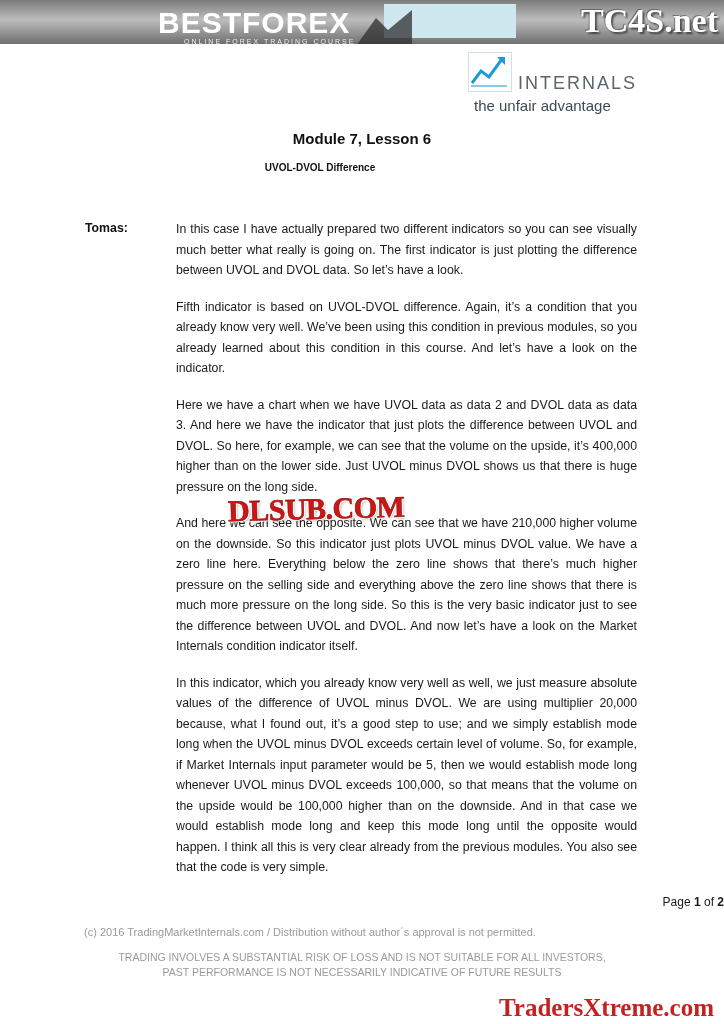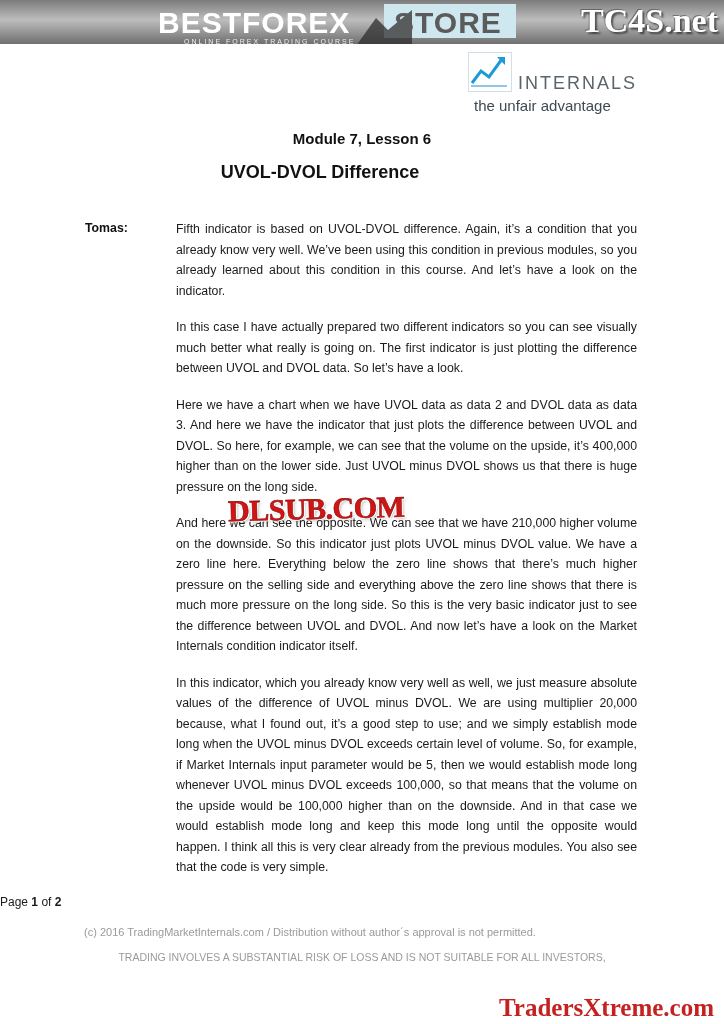--- a/index.html
+++ b/index.html
@@ -136,21 +136,21 @@
     text-align: center;
     font-size: 15px;
     font-weight: bold;
     color: #111;
   }
   .doc-subtitle {
     position: absolute;
     top: 162px;
     left: 0; width: 640px;
     text-align: center;
-    font-size: 18px;
+    font-size: 10px;
     font-weight: bold;
     color: #111;
   }
 
   
   .speaker {
     position: absolute;
     left: 85px;
     top: 221px;
     font-size: 12.3px;
@@ -184,21 +184,21 @@
     text-shadow: 1px 1px 0 #ffffff, -1px -1px 0 #ffffff, 1px -1px 0 #ffffff, -1px 1px 0 #ffffff, 2px 2px 3px rgba(0,0,0,0.25);
     transform: rotate(-1.5deg);
     -webkit-text-stroke: 0.6px #8e0d0d;
   }
 
   
   .page-num {
     position: absolute;
     left: 0; width: 724px;
     top: 895px;
-    text-align: left;
+    text-align: right;
     font-size: 12px;
     color: #1a1a1a;
   }
   .page-num b { font-weight: bold; }
   .copyright {
     position: absolute;
     left: 14px; width: 592px;
     top: 926px;
     text-align: center;
     font-size: 11px;
@@ -228,21 +228,20 @@
 <body>
 
 <div class="header-banner">
   <div class="banner-inner">
     <div class="bfs-store-box"></div>
     <div class="bfs-best">BEST</div>
     <div class="bfs-forex">FOREX</div>
     <svg class="bfs-swoosh" viewBox="0 0 60 38">
       <polygon points="2,36 22,8 34,20 58,0 58,38 2,38" fill="#2f2f2f" opacity="0.75"></polygon>
     </svg>
-    <div class="bfs-store">STORE</div>
     <div class="bfs-sub">ONLINE FOREX TRADING COURSE</div>
   </div>
 </div>
 <div class="tc4s">TC4S.net</div>
 
 <div class="mi-logo">
   <div class="mi-icon">
     <svg width="40" height="36" viewBox="0 0 40 36">
       <polyline points="3,30 12,18 20,24 33,6" fill="none" stroke="#1a9bd7" stroke-width="3"></polyline>
       <polygon points="28,4 36,4 36,12" fill="#1a9bd7"></polygon>
@@ -251,29 +250,30 @@
   </div>
   <div class="mi-internals">INTERNALS</div>
   <div class="mi-tagline">the unfair advantage</div>
 </div>
 
 <div class="doc-title">Module 7, Lesson 6</div>
 <div class="doc-subtitle">UVOL-DVOL Difference</div>
 
 <div class="speaker">Tomas:</div>
 <div class="body-col">
+  <p>In this case I have actually prepared two different indicators so you can see visually much better what really is going on. The first indicator is just plotting the difference between UVOL and DVOL data. So let’s have a look.</p>
   <p>Fifth indicator is based on UVOL-DVOL difference. Again, it’s a condition that you already know very well. We’ve been using this condition in previous modules, so you already learned about this condition in this course. And let’s have a look on the indicator.</p>
-  <p>In this case I have actually prepared two different indicators so you can see visually much better what really is going on. The first indicator is just plotting the difference between UVOL and DVOL data. So let’s have a look.</p>
   <p>Here we have a chart when we have UVOL data as data 2 and DVOL data as data 3. And here we have the indicator that just plots the difference between UVOL and DVOL. So here, for example, we can see that the volume on the upside, it’s 400,000 higher than on the lower side. Just UVOL minus DVOL shows us that there is huge pressure on the long side.</p>
   <p>And here we can see the opposite. We can see that we have 210,000 higher volume on the downside. So this indicator just plots UVOL minus DVOL value. We have a zero line here. Everything below the zero line shows that there’s much higher pressure on the selling side and everything above the zero line shows that there is much more pressure on the long side. So this is the very basic indicator just to see the difference between UVOL and DVOL. And now let’s have a look on the Market Internals condition indicator itself.</p>
   <p>In this indicator, which you already know very well as well, we just measure absolute values of the difference of UVOL minus DVOL. We are using multiplier 20,000 because, what I found out, it’s a good step to use; and we simply establish mode long when the UVOL minus DVOL exceeds certain level of volume. So, for example, if Market Internals input parameter would be 5, then we would establish mode long whenever UVOL minus DVOL exceeds 100,000, so that means that the volume on the upside would be 100,000 higher than on the downside. And in that case we would establish mode long and keep this mode long until the opposite would happen. I think all this is very clear already from the previous modules. You also see that the code is very simple.</p>
 </div>
 
 <div class="watermark-dlsub">DLSUB.COM</div>
 
 <div class="page-num">
   <span>Page </span><b>1</b><span> of </span><b>2</b>
 </div>
 <div class="copyright">(c) 2016 TradingMarketInternals.com / Distribution without author´s approval is not permitted.</div>
 <div class="disclaimer">
   <div>TRADING INVOLVES A SUBSTANTIAL RISK OF LOSS AND IS NOT SUITABLE FOR ALL INVESTORS,</div>
+  <div>PAST PERFORMANCE IS NOT NECESSARILY INDICATIVE OF FUTURE RESULTS</div>
 </div>
 <div class="tx-watermark">TradersXtreme.com</div>
 
 </body></html>

